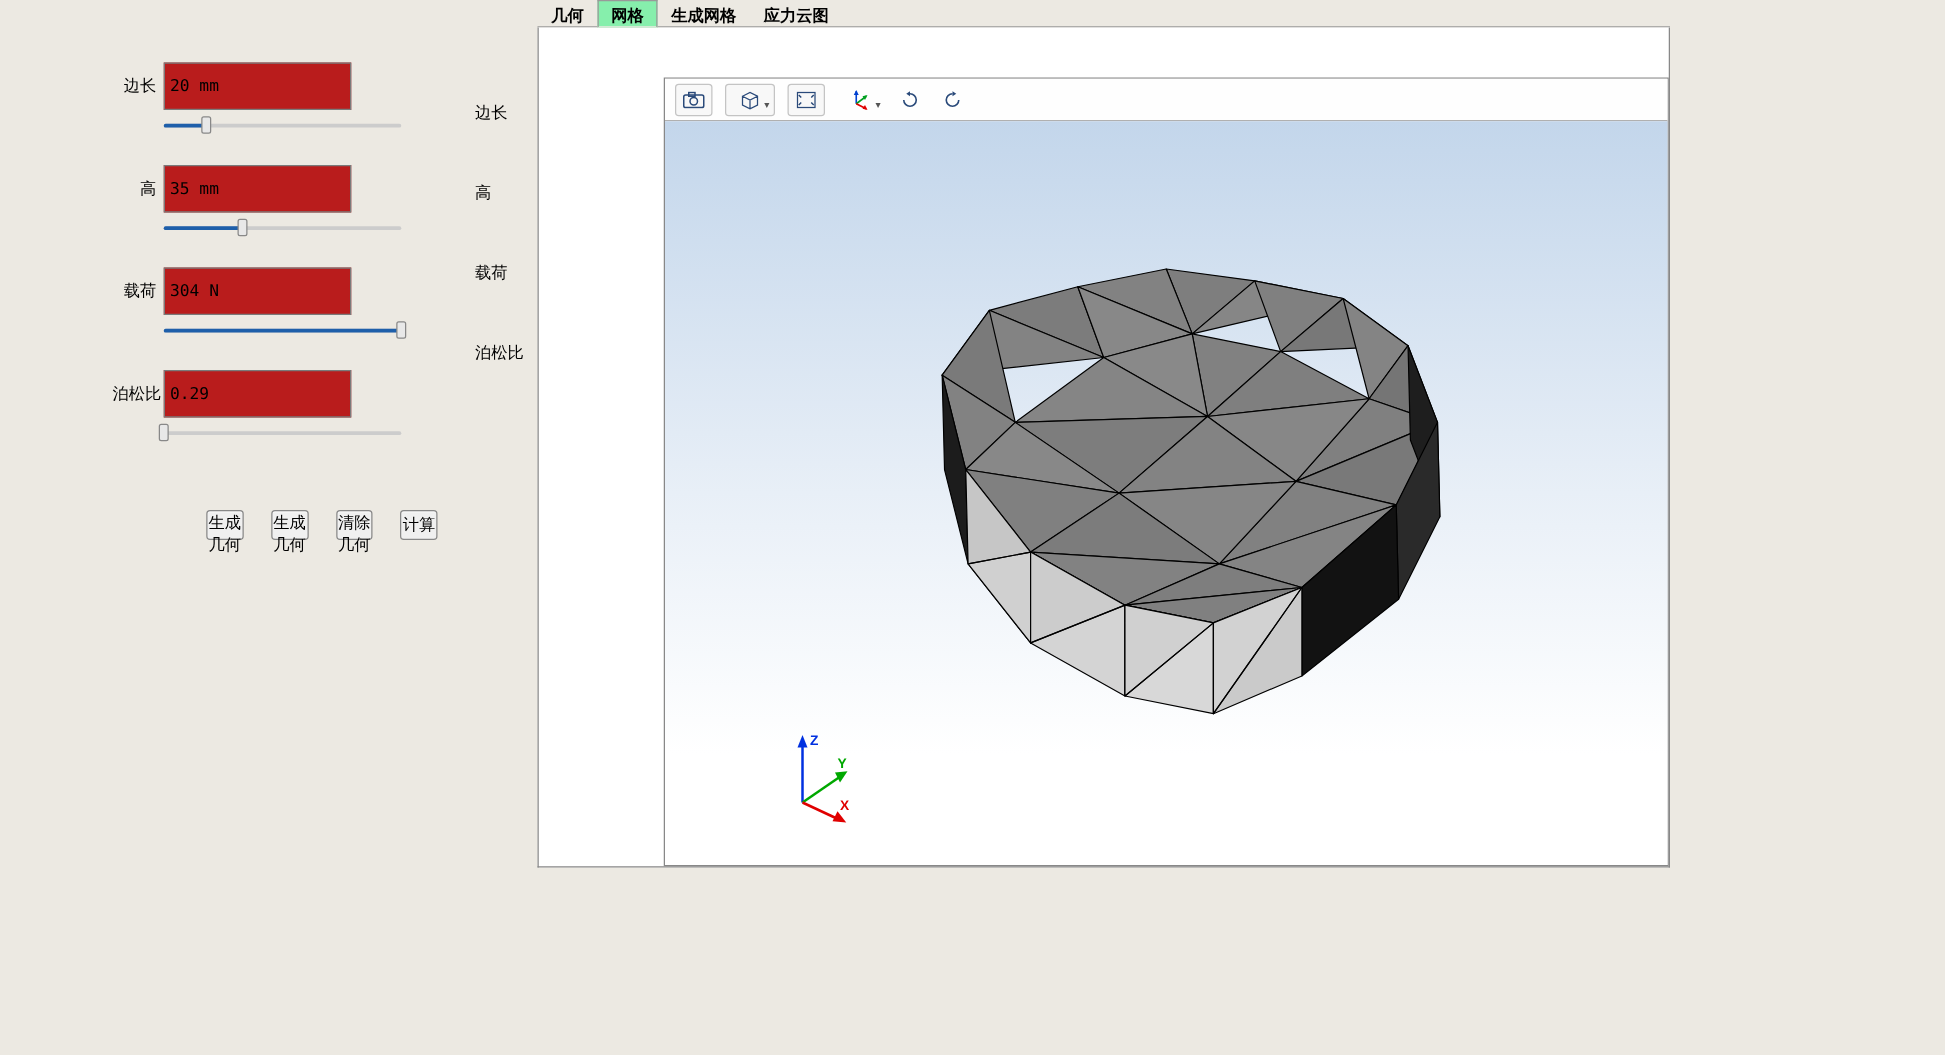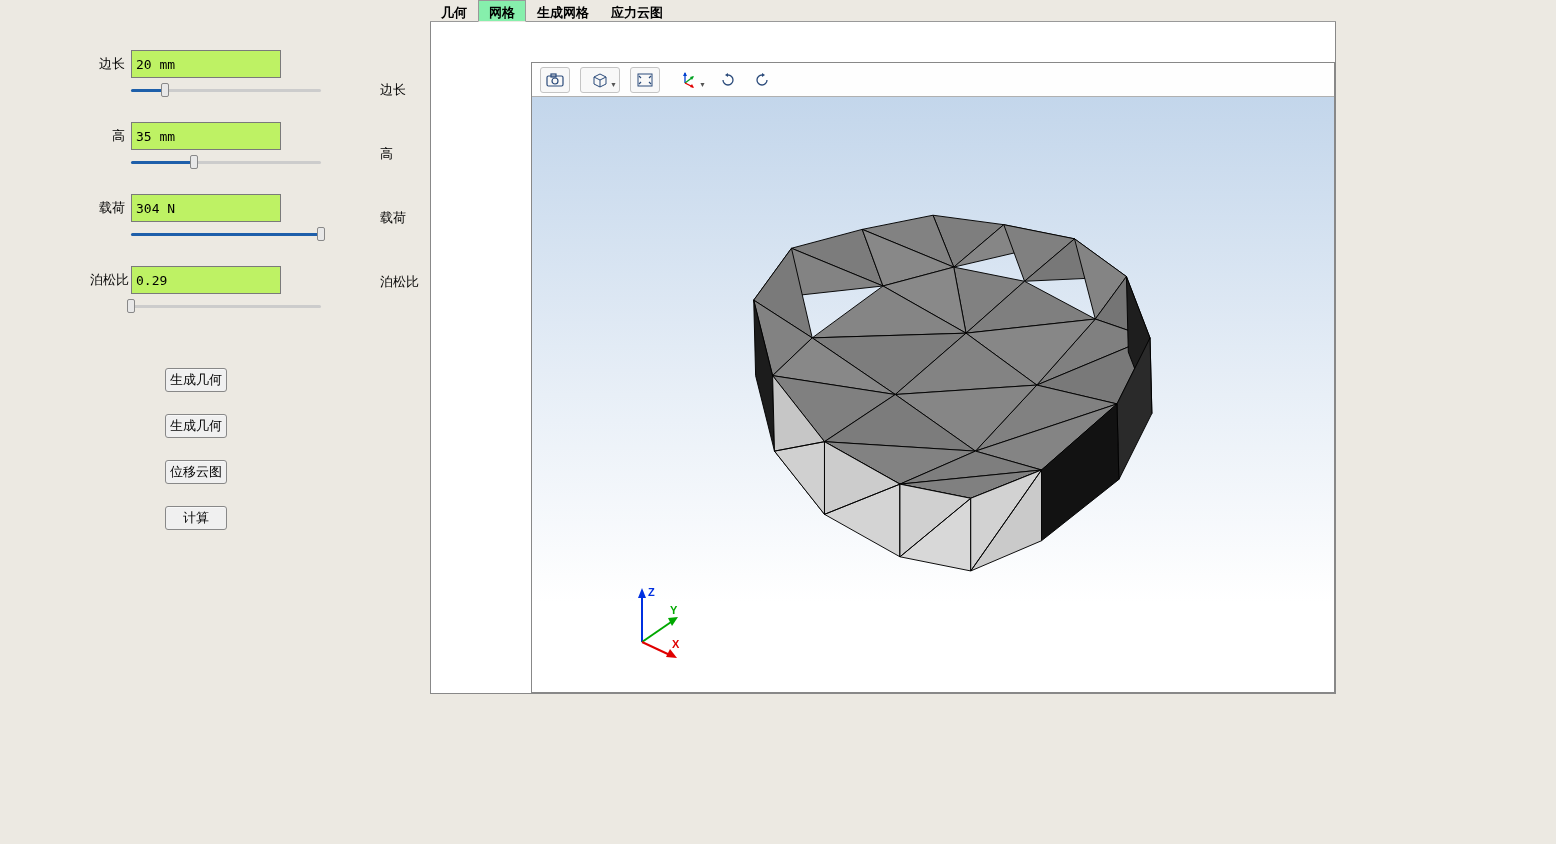--- a/index.html
+++ b/index.html
@@ -33,23 +33,23 @@
     }
     .param-label {
       width: 35px;
       text-align: right;
       margin-right: 6px;
       color: #000;
       white-space: nowrap;
     }
     .param-input {
       width: 150px;
-      height: 28px;
+      height: 38px;
       border: 1px solid #7a7a7a;
-      background: #bef264;
+      background: #b91c1c;
       padding: 1px 4px;
       font-family: monospace, "SimSun";
       font-size: 13px;
       outline: none;
     }
     .slider-container {
       margin-left: 41px;
       width: 190px;
       height: 20px;
       position: relative;
@@ -79,21 +79,21 @@
       background: #e8e8e8;
       border: 1px solid #888;
       border-radius: 2px;
       top: -6px;
       transform: translateX(-50%);
     }
     .button-column {
       margin-top: 30px;
       margin-left: 75px;
       display: flex;
-      flex-direction: column;
+      flex-direction: row;
       gap: 22px;
     }
     .action-btn {
       width: 62px;
       height: 24px;
       background: #f0f0f0;
       border: 1px solid #888;
       border-radius: 3px;
       font-family: inherit;
       font-size: 13px;
@@ -257,21 +257,21 @@
     <div class="slider-container">
       <div class="slider-track">
           <div class="slider-fill" style="width:0%"></div>
           <div class="slider-thumb" style="left:0%"></div>
         </div>
     </div>
 
     <div class="button-column">
       <button class="action-btn">生成几何</button>
       <button class="action-btn">生成几何</button>
-      <button class="action-btn">位移云图</button>
+      <button class="action-btn">清除几何</button>
       <button class="action-btn">计算</button>
     </div>
   </div>
 
   <div class="mid-panel">
     <div class="mid-label">边长</div>
     <div class="mid-label">高</div>
     <div class="mid-label">载荷</div>
     <div class="mid-label">泊松比</div>
   </div>

